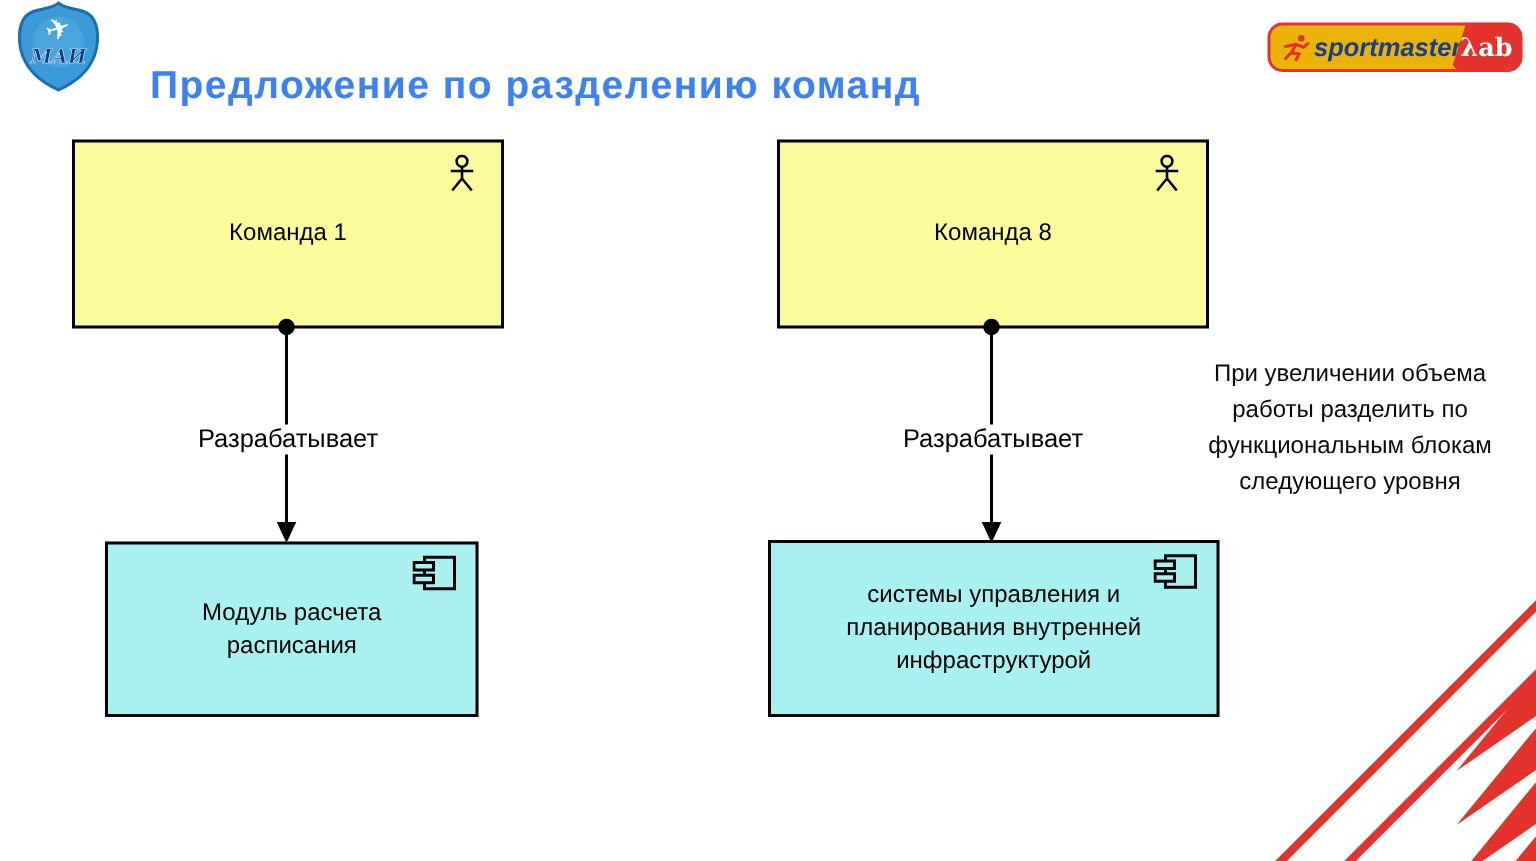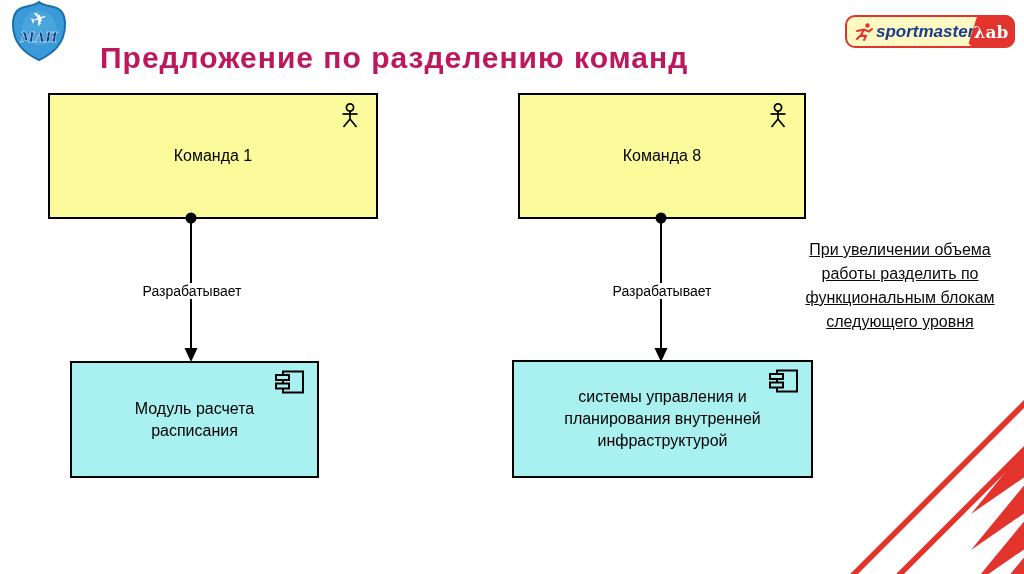--- a/index.html
+++ b/index.html
@@ -4,26 +4,26 @@
 <style>
   html,body { margin:0; padding:0; background:#fff; }
   .slide {
     position:relative; width:1024px; height:574px; background:#ffffff;
     overflow:hidden; font-family:"Liberation Sans", sans-serif; color:#000;
   }
   
   .mai-logo { position:absolute; left:8px; top:-2px; width:62px; height:66px; }
   .title {
     position:absolute; left:100px; top:41px;
-    font-size:30px; font-weight:700; letter-spacing:1px; color:#be185d;
+    font-size:26px; font-weight:700; letter-spacing:1px; color:#3b82f6;
     white-space:nowrap;
   }
   .sm-logo {
     position:absolute; left:845px; top:15px; width:170px; height:33px;
-    border:2px solid #E2332D; border-radius:10px; background:#fef9c3;
+    border:2px solid #E2332D; border-radius:10px; background:#eab308;
     box-sizing:border-box; display:flex; align-items:center;
   }
   .sm-runner { width:20px; height:20px; margin-left:7px; flex:0 0 auto; }
   .sm-word {
     font-size:17px; font-weight:700; font-style:italic; color:#1B3C8C;
     margin-left:2px; letter-spacing:0px; white-space:nowrap;
   }
   .sm-lab {
     position:absolute; right:-2px; top:-2px; bottom:-2px; width:48px;
     background:#E2332D; border-radius:10px;
@@ -33,42 +33,41 @@
     font-weight:700; font-size:17px;
   }
   
   .node {
     position:absolute; box-sizing:border-box; border:2px solid #000;
     display:flex; align-items:center; justify-content:center;
     text-align:center; font-size:16px; line-height:22px; white-space:pre-line;
   }
   .team { background:#FBFB9B; }
   .component { background:#A9F1F1; }
-  .team1 { left:48px;  top:93px;  width:330px; height:126px; }
+  .team1 { left:48px;  top:93px;  width:288px; height:126px; }
   .team2 { left:518px; top:93px;  width:288px; height:126px; }
   .comp1 { left:70px;  top:361px; width:249px; height:117px; }
   .comp2 { left:512px; top:360px; width:301px; height:118px; }
   .actor-icon { position:absolute; top:8px; right:16px; width:20px; height:26px; }
   .comp-icon  { position:absolute; top:7px; right:12px; width:30px; height:24px; }
   
   .edge { position:absolute; width:24px; height:156px; top:211px; }
   .edge1 { left:179px; }
   .edge2 { left:649px; }
   .edge-label {
     position:absolute; top:283px; transform:translateX(-50%);
-    background:#fff; padding:0 4px; font-size:14px; white-space:nowrap;
+    background:#fff; padding:0 4px; font-size:17px; white-space:nowrap;
   }
   .edge-label1 { left:192px; }
   .edge-label2 { left:662px; }
   
   .annotation {
     position:absolute; left:776px; top:238px; width:248px;
     text-align:center; font-size:16px; line-height:24px; color:#0a0a0a;
     white-space:pre-line;
-    text-decoration:underline;
   }
   
   .stripes { position:absolute; right:0; bottom:0; width:210px; height:190px; }
 </style>
 </head>
 <body>
 
 <div class="slide">
 
   <svg class="mai-logo" viewBox="0 0 62 66">

